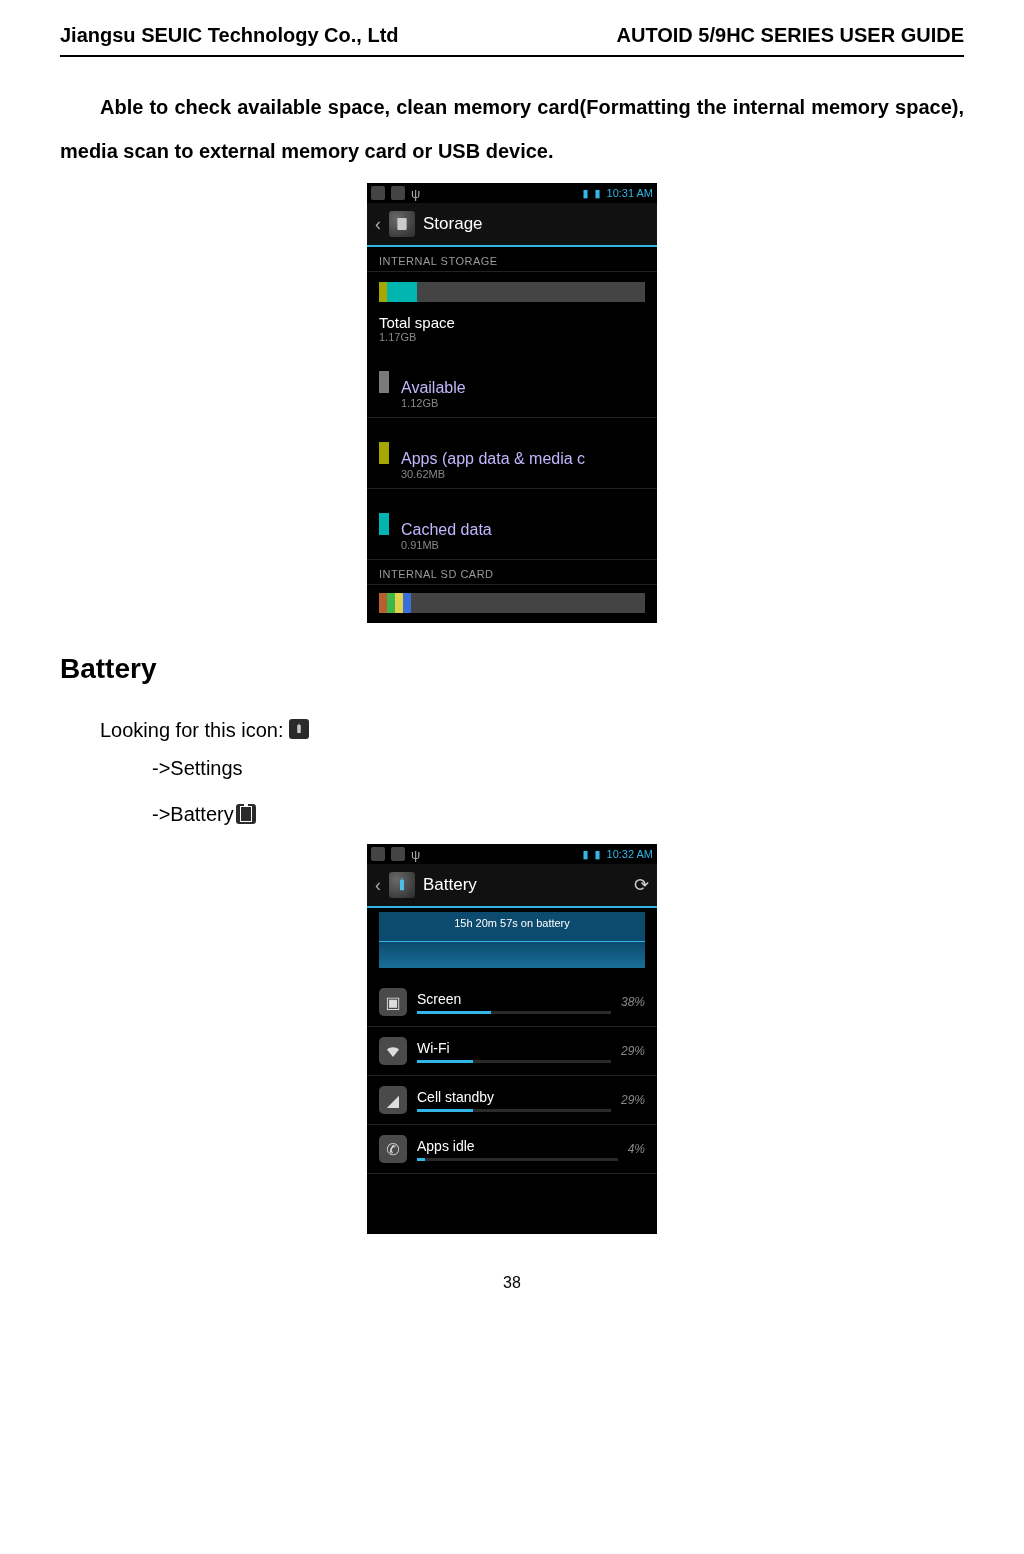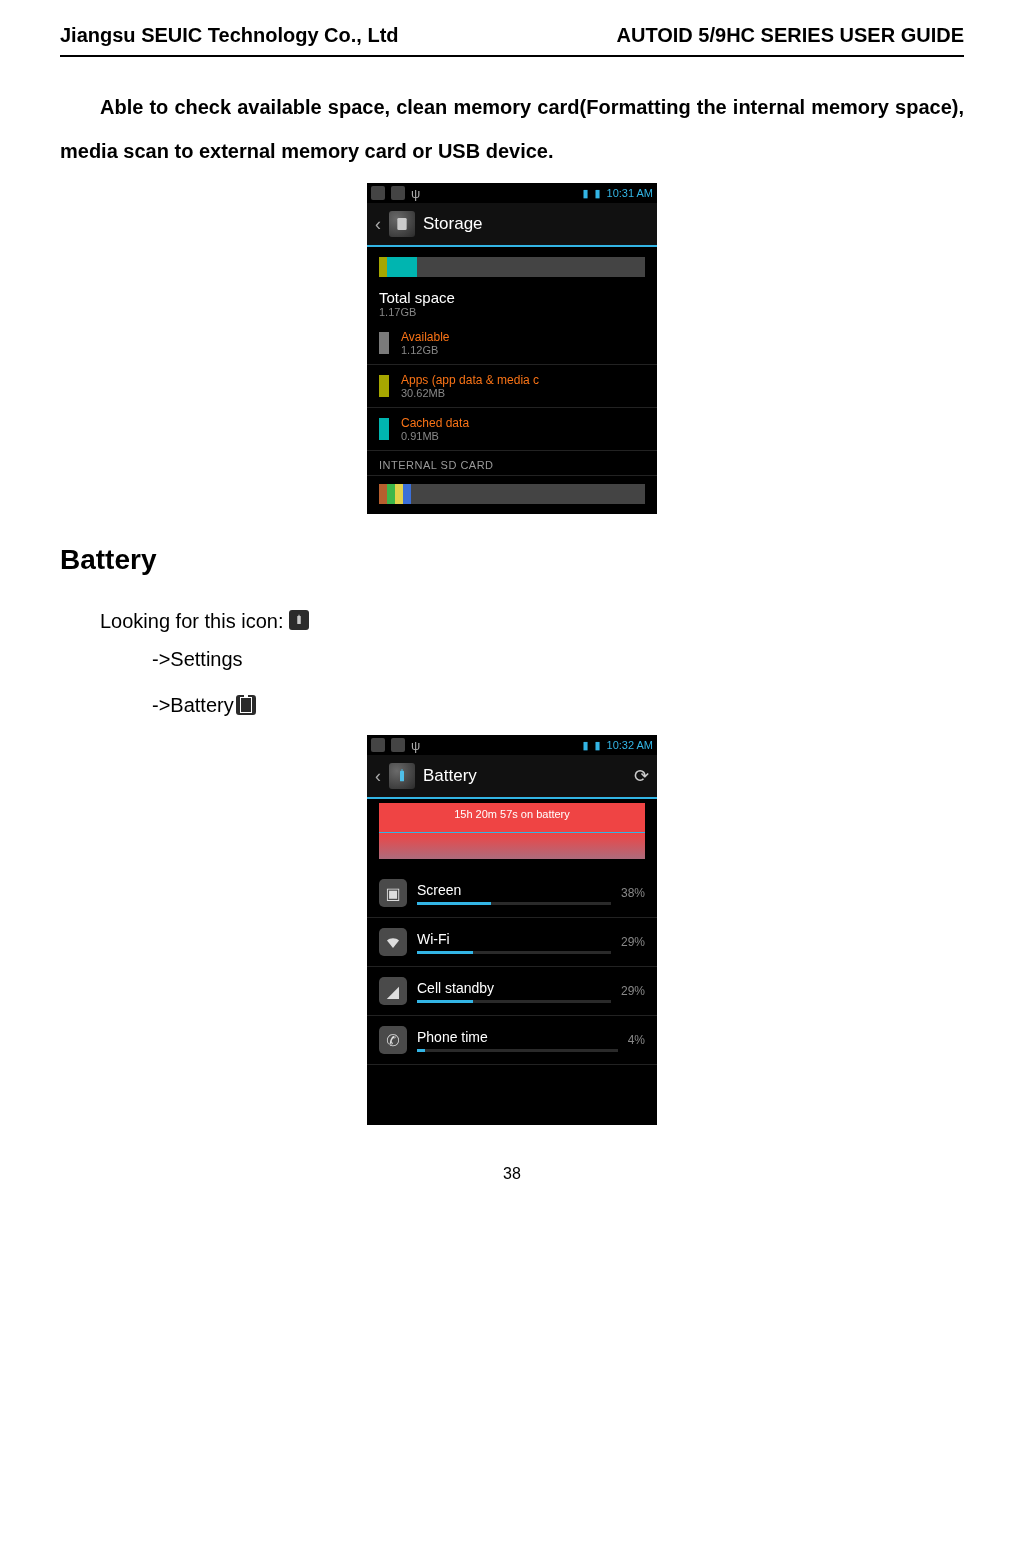--- a/index.html
+++ b/index.html
@@ -129,36 +129,36 @@
   .sd-strip .c4{background:#3b6fd8;width:8px;}
   .storage-row, .battery-row {
     display: flex;
     align-items: center;
     padding: 8px 12px;
     border-bottom: 1px solid #222;
   }
   .storage-row .swatch {
     width: 10px; height: 22px; margin-right: 12px;
   }
-  .storage-row .txt .t1 { color: #f97316; font-size: 12px; }
+  .storage-row .txt .t1 { color: #c4b5fd; font-size: 16px; margin-top: 24px; }
   .storage-row .txt .t2 { color: #888; font-size: 11px; }
   .plain-row { padding: 6px 12px 4px 12px; }
   .plain-row .t1 { color: #fff; font-size: 15px; }
   .plain-row .t2 { color: #888; font-size: 11px; }
 
   .battery-sub {
     padding: 10px 12px 6px 12px;
     color: #aaa;
     font-size: 14px;
   }
   .battery-graph-wrap {
     padding: 4px 12px 10px 12px;
   }
   .battery-graph-box {
-    background: #ef4444;
+    background: #0c4a6e;
     padding: 5px 8px;
     position: relative;
     height: 46px;
   }
   .battery-graph-box .graph-label {
     color: #fff; font-size: 11px; text-align: center;
   }
   .battery-app-row {
     display: flex;
     align-items: center;
@@ -174,21 +174,21 @@
     font-size: 16px; color: #ddd;
   }
   .app-name { flex: 1; color: #fff; font-size: 14px; }
   .app-name .bar-under {
     height: 3px; background: #2a2a2a; margin-top: 4px; width: 100%;
     position: relative;
   }
   .app-name .bar-under .fill {
     position: absolute; left:0; top:0; height:100%; background:#33b5e5;
   }
-  .pct { color: #888; font-size: 12px; }
+  .pct { color: #888; font-size: 12px; font-style: italic; }
 
   .small-icon-box {
     width: 20px; height: 20px;
     background: #2b2b2b;
     display: inline-flex;
     align-items: center; justify-content: center;
     border-radius: 3px;
   }
   .small-icon-box svg { width: 14px; height: 14px; }
   .battery-mini {
@@ -245,20 +245,21 @@
       <div class="title-row">
         <span class="back-chevron">‹</span>
         <span class="title-icon">
           <svg viewBox="0 0 24 24" fill="#ccc">
               <rect x="5" y="3" width="14" height="18" rx="2"></rect>
             </svg>
         </span>
         <span class="title-text">Storage</span>
       </div>
 
+      <div class="section-label">INTERNAL STORAGE</div>
       <div class="bar-strip">
         <div class="seg olive" style="width:8px"></div>
         <div class="seg teal" style="width:30px"></div>
         <div class="seg free"></div>
       </div>
 
       <div class="plain-row">
         <div class="t1">Total space</div>
         <div class="t2">1.17GB</div>
       </div>
@@ -386,21 +387,21 @@
           <div class="bar-under">
               <div class="fill" style="width:29%"></div>
             </div>
         </div>
         <div class="pct">29%</div>
       </div>
 
       <div class="battery-app-row">
         <div class="app-icon">✆</div>
         <div class="app-name">
-          <span>Phone time</span>
+          <span>Apps idle</span>
           <div class="bar-under">
               <div class="fill" style="width:4%"></div>
             </div>
         </div>
         <div class="pct">4%</div>
       </div>
 
       <div style="height:60px"></div>
     </div>
   </div>

